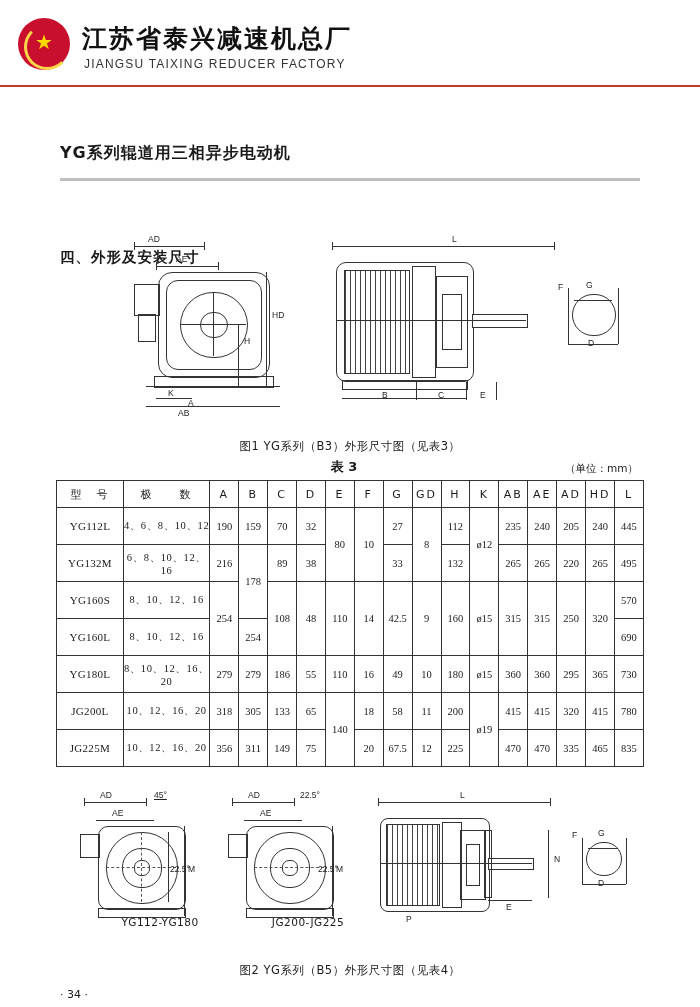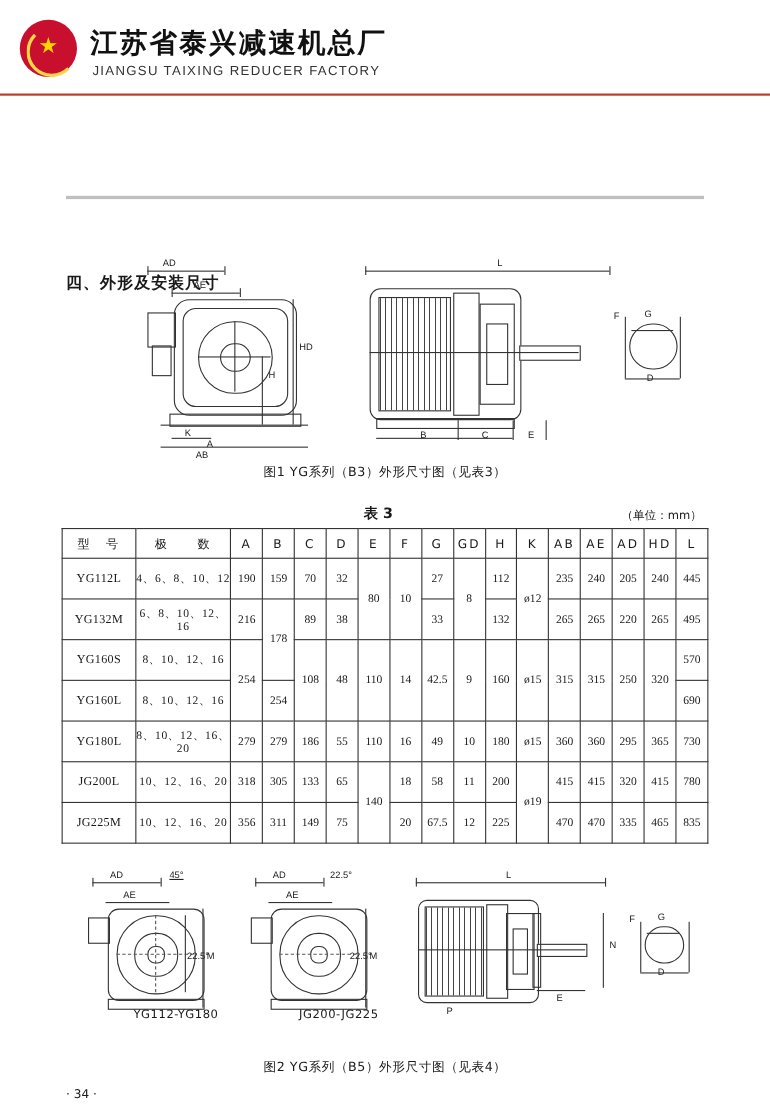--- a/index.html
+++ b/index.html
@@ -53,21 +53,21 @@
     position:absolute;left:60px;top:200px;
     font-family:"DejaVu Sans", sans-serif;
     font-size:14.5px;font-weight:bold;letter-spacing:1px;margin-top:48px;
   }
 
   
   .cap{
     position:absolute;width:700px;text-align:center;
     font-family:"DejaVu Sans", sans-serif;font-size:11.5px;letter-spacing:.5px;
   }
-  .cap1{top:422px;}
+  .cap1{top:439px;}
   .cap2{top:963px;}
 
   
   .fig{position:absolute;}
   .fig1{left:60px;top:232px;width:580px;height:180px;}
   .fig2{left:60px;top:790px;width:580px;height:140px;}
   .lbl{
     position:absolute;font-family:"Liberation Sans", sans-serif;
     font-size:8.5px;color:#222;white-space:nowrap;
   }
@@ -122,20 +122,21 @@
 
   <div class="header">
     <div class="logo">
       <div class="arc"></div>
       <div class="star">★</div>
     </div>
     <div class="cn-title">江苏省泰兴减速机总厂</div>
     <div class="en-title">JIANGSU TAIXING REDUCER FACTORY</div>
   </div>
 
+  <div class="doc-title">YG系列辊道用三相异步电动机</div>
   <div class="title-rule"></div>
   <div class="sub-title">四、外形及安装尺寸</div>
 
   <div class="fig fig1">
 
     <div class="lbl" style="left:88px;top:2px;">AD</div>
     <div class="ln hz" style="left:74px;top:14px;width:70px;"></div>
     <div class="ln vt" style="left:74px;top:10px;height:8px;"></div>
     <div class="ln vt" style="left:144px;top:10px;height:8px;"></div>
 

